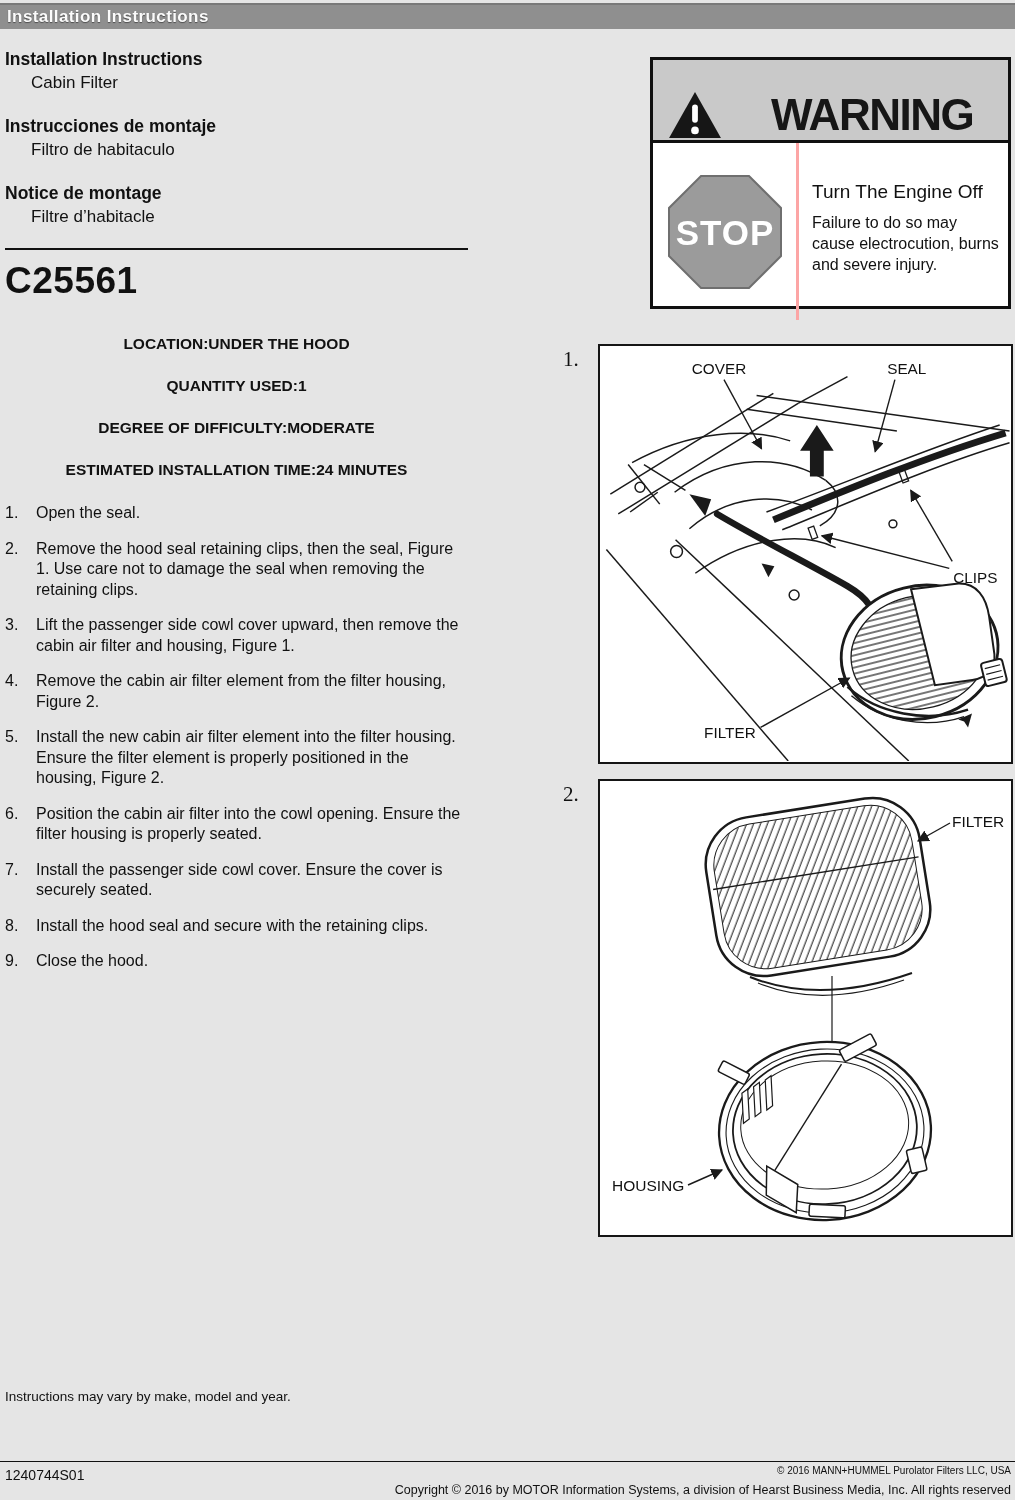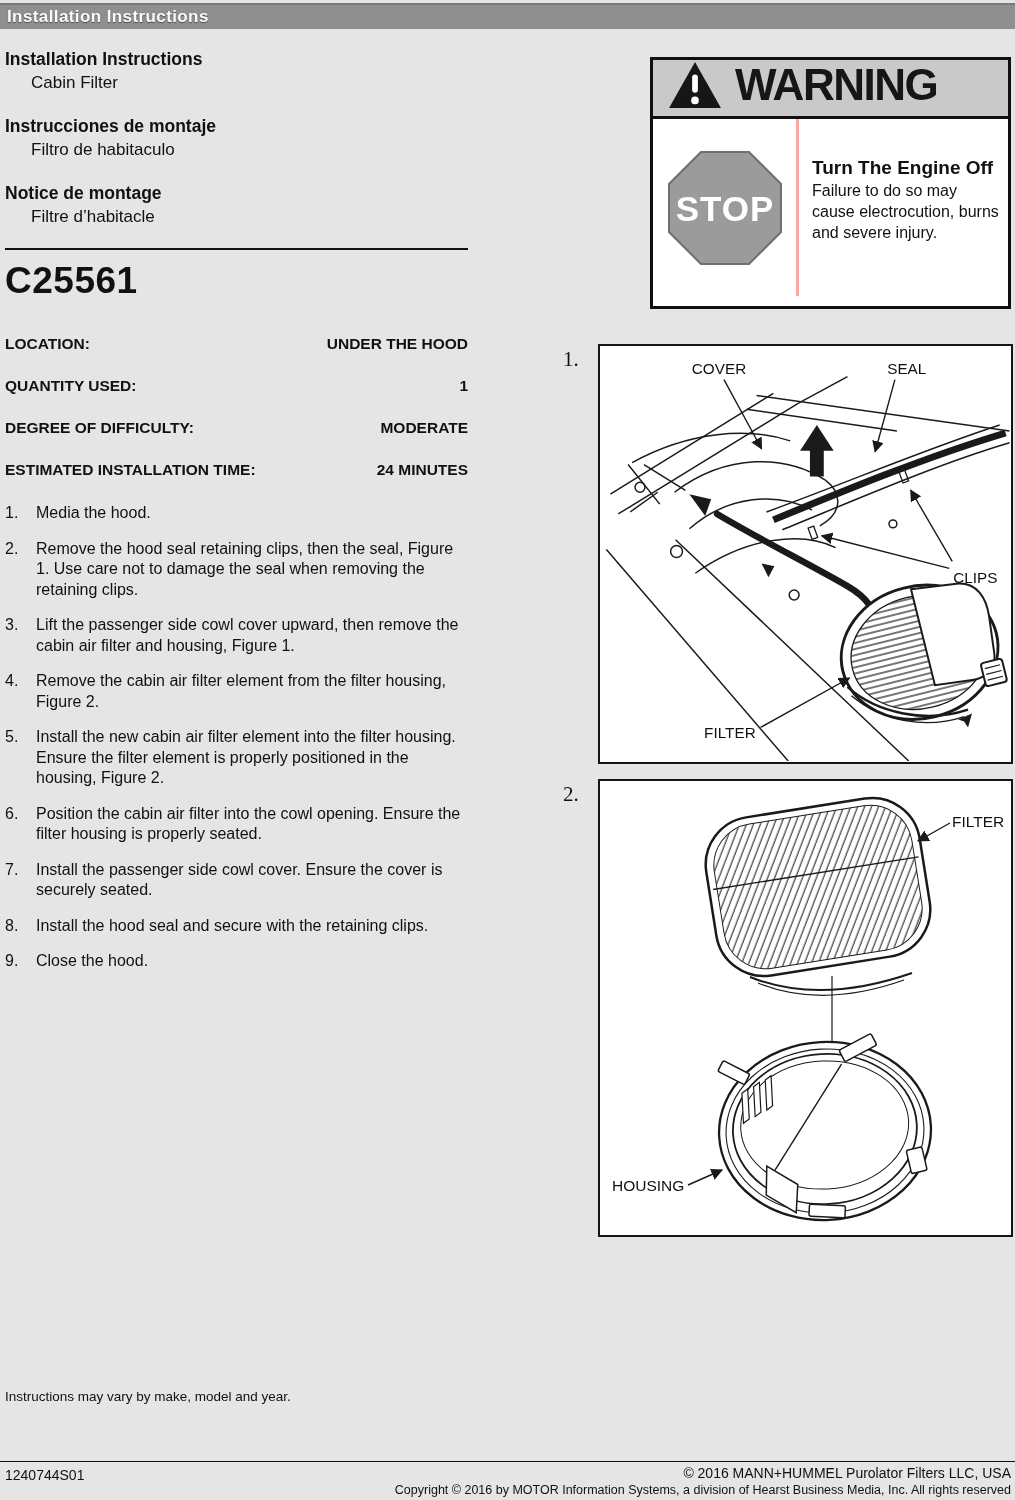--- a/index.html
+++ b/index.html
@@ -13,52 +13,52 @@
           padding-left:7px;letter-spacing:.4px;text-shadow:0 1px 1px #4e4e4e;display:inline-block;}
 
   
   .left-col{position:absolute;left:5px;top:47px;width:463px;}
   .lang-block{margin-bottom:19px;}
   .lang-title{font-size:17.5px;font-weight:bold;line-height:24px;}
   .lang-sub{font-size:17px;line-height:24px;padding-left:26px;}
   .rule{border:0;border-top:2px solid #111;margin:12px 0 0 0;}
   .part-number{font-size:37px;font-weight:bold;margin-top:10px;letter-spacing:.5px;}
   .specs{margin-top:33px;}
-  .spec-row{display:flex;justify-content:space-between;font-weight:bold;
+  .spec-row{display:flex;justify-content:center;font-weight:bold;
             font-size:15.5px;margin-bottom:24px;}
   .steps{margin-top:12px;}
   .step{position:relative;padding-left:31px;margin-bottom:15px;
         font-size:16px;line-height:20.5px;max-width:437px;}
   .step-num{position:absolute;left:0;top:0;}
 
   
   .warn-box{position:absolute;left:650px;top:57px;width:361px;height:252px;
             border:3px solid #101010;box-sizing:border-box;background:#fff;}
-  .warn-head{height:59px;background:#c9c9c9;border-bottom:3px solid #101010;
-             display:flex;align-items:flex-start;box-sizing:border-box;padding-left:14px;}
+  .warn-head{height:83px;background:#c9c9c9;border-bottom:3px solid #101010;
+             display:flex;align-items:flex-end;box-sizing:border-box;padding-left:14px;gap:36px;}
   .warn-word{font-size:44px;font-weight:800;letter-spacing:-1.5px;margin-left:12px;color:#161616;}
   .warn-body{display:flex;height:177px;}
   .warn-stop-cell{width:146px;border-right:3px solid #fca5a5;box-sizing:border-box;
                   display:flex;align-items:center;justify-content:center;}
   .warn-text-cell{flex:1;padding:38px 0 0 13px;box-sizing:border-box;}
-  .warn-heading{font-size:19px;font-weight:bold;margin-bottom:1px;}
+  .warn-heading{font-size:19px;font-weight:normal;margin-bottom:9px;}
   .warn-para{font-size:16px;line-height:21px;width:188px;}
 
   
   .fig-label{position:absolute;font-family:"Liberation Serif",serif;font-size:21px;}
   .fig-box{position:absolute;border:2.5px solid #151515;background:#fff;box-sizing:border-box;}
   #fig1-box{left:598px;top:344px;width:415px;height:420px;}
   #fig2-box{left:598px;top:779px;width:415px;height:458px;}
   .fig-box svg{display:block;}
 
   
   .foot-note{position:absolute;left:5px;top:1389px;font-size:13.5px;}
   .foot-rule{position:absolute;left:0;top:1461px;width:1015px;border:0;border-top:1.5px solid #111;margin:0;}
   .foot-doc{position:absolute;left:5px;top:1467px;font-size:14px;}
-  .foot-c1{position:absolute;right:4px;top:1465px;font-size:14px;text-align:right;}
+  .foot-c1{position:absolute;right:4px;top:1465px;font-size:10px;text-align:right;}
   .foot-c2{position:absolute;right:4px;top:1483px;font-size:12.5px;text-align:right;}
 
   .art-text{font-family:"Liberation Sans",sans-serif;font-size:15.5px;fill:#111;}
 </style>
 </head>
 <body>
 
 <div class="page">
 
   <div class="topbar">
@@ -99,21 +99,21 @@
       </div>
       <div class="spec-row">
         <span>ESTIMATED INSTALLATION TIME:</span>
         <span>24 MINUTES</span>
       </div>
     </div>
 
     <div class="steps">
       <div class="step">
         <span class="step-num">1.</span>
-        <span>Media the hood.</span>
+        <span>Open the seal.</span>
       </div>
       <div class="step">
         <span class="step-num">2.</span>
         <span>Remove the hood seal retaining clips, then the seal, Figure 1. Use care not to damage the seal when removing the retaining clips.</span>
       </div>
       <div class="step">
         <span class="step-num">3.</span>
         <span>Lift the passenger side cowl cover upward, then remove the cabin air filter and housing, Figure 1.</span>
       </div>
       <div class="step">

